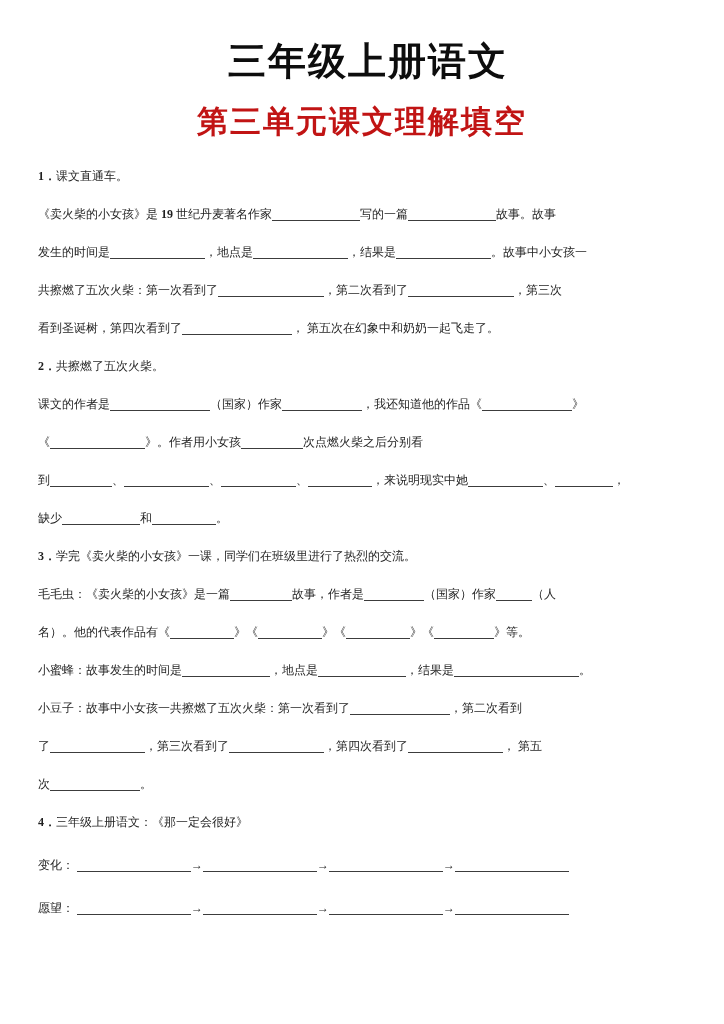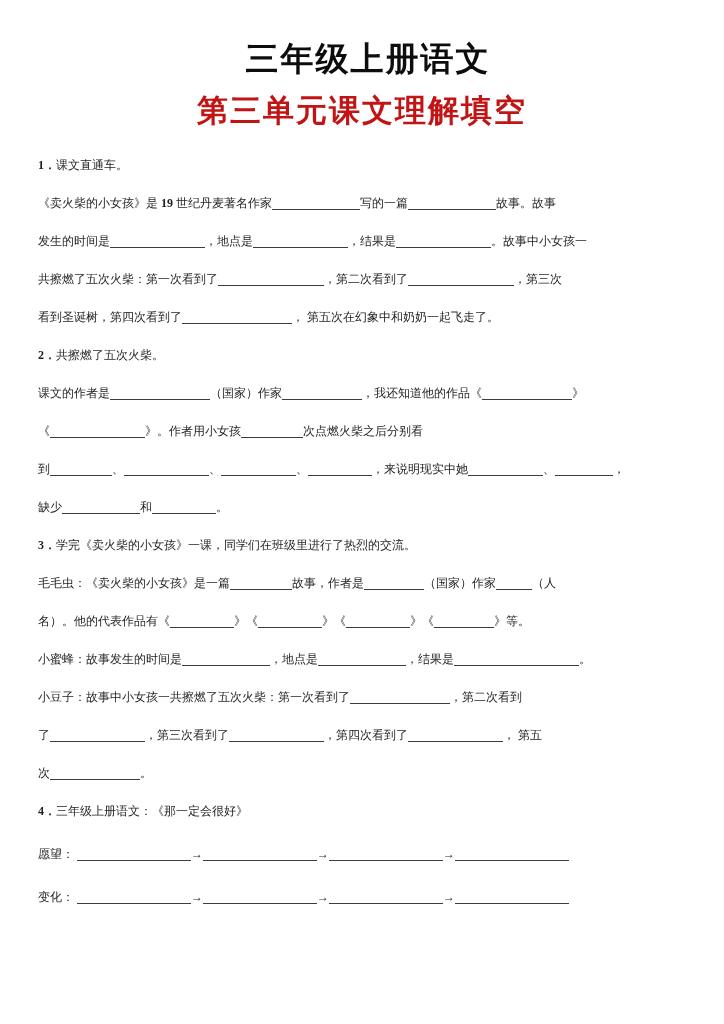--- a/index.html
+++ b/index.html
@@ -9,28 +9,28 @@
     background: #ffffff;
     overflow: hidden;
     position: relative;
     font-family: "Liberation Serif", "DejaVu Serif", serif;
     color: #1f1f1f;
   }
   .header { text-align: center; padding-top: 42px; }
   .title {
     font-family: "Liberation Sans", "DejaVu Sans", sans-serif;
     font-weight: 900;
-    font-size: 33px;
+    font-size: 38px;
     line-height: 1;
     color: #0d0d0d;
     letter-spacing: 2px;
     padding-left: 12px;
   }
   .subtitle {
-    margin-top: 20px;
+    margin-top: 26px;
     font-family: "Liberation Sans", "DejaVu Sans", sans-serif;
     font-weight: 900;
     font-size: 31px;
     line-height: 1;
     letter-spacing: 2px;
   }
   .content {
     margin: 20px 38px 0 38px;
     font-size: 12px;
     line-height: 38px;
@@ -58,16 +58,16 @@
   <div class="content">
       <div class="para"><span class="run bold">1．</span><span class="run">课文直通车。</span></div>
       <div class="para"><span class="run">《卖火柴的小女孩》是 </span><span class="run bold">19</span><span class="run"> 世纪丹麦著名作家</span><span class="blank" style="width: 88px;"></span><span class="run">写的一篇</span><span class="blank" style="width: 88px;"></span><span class="run">故事。故事</span><br><span class="run">发生的时间是</span><span class="blank" style="width: 95px;"></span><span class="run">，地点是</span><span class="blank" style="width: 95px;"></span><span class="run">，结果是</span><span class="blank" style="width: 95px;"></span><span class="run">。故事中小女孩一</span><br><span class="run">共擦燃了五次火柴：第一次看到了</span><span class="blank" style="width: 106px;"></span><span class="run">，第二次看到了</span><span class="blank" style="width: 106px;"></span><span class="run">，第三次</span><br><span class="run">看到圣诞树，第四次看到了</span><span class="blank" style="width: 110px;"></span><span class="run">， 第五次在幻象中和奶奶一起飞走了。</span></div>
       <div class="para"><span class="run bold">2．</span><span class="run">共擦燃了五次火柴。</span></div>
       <div class="para"><span class="run">课文的作者是</span><span class="blank" style="width: 100px;"></span><span class="run">（国家）作家</span><span class="blank" style="width: 80px;"></span><span class="run">，我还知道他的作品《</span><span class="blank" style="width: 90px;"></span><span class="run">》</span><br><span class="run">《</span><span class="blank" style="width: 95px;"></span><span class="run">》。作者用小女孩</span><span class="blank" style="width: 62px;"></span><span class="run">次点燃火柴之后分别看</span><br><span class="run">到</span><span class="blank" style="width: 62px;"></span><span class="run">、</span><span class="blank" style="width: 85px;"></span><span class="run">、</span><span class="blank" style="width: 75px;"></span><span class="run">、</span><span class="blank" style="width: 64px;"></span><span class="run">，来说明现实中她</span><span class="blank" style="width: 75px;"></span><span class="run">、</span><span class="blank" style="width: 58px;"></span><span class="run">，</span><br><span class="run">缺少</span><span class="blank" style="width: 78px;"></span><span class="run">和</span><span class="blank" style="width: 64px;"></span><span class="run">。</span></div>
       <div class="para"><span class="run bold">3．</span><span class="run">学完《卖火柴的小女孩》一课，同学们在班级里进行了热烈的交流。</span></div>
       <div class="para"><span class="run">毛毛虫：《卖火柴的小女孩》是一篇</span><span class="blank" style="width: 62px;"></span><span class="run">故事，作者是</span><span class="blank" style="width: 60px;"></span><span class="run">（国家）作家</span><span class="blank" style="width: 36px;"></span><span class="run">（人</span><br><span class="run">名）。他的代表作品有《</span><span class="blank" style="width: 64px;"></span><span class="run">》《</span><span class="blank" style="width: 64px;"></span><span class="run">》《</span><span class="blank" style="width: 64px;"></span><span class="run">》《</span><span class="blank" style="width: 60px;"></span><span class="run">》等。</span></div>
       <div class="para"><span class="run">小蜜蜂：故事发生的时间是</span><span class="blank" style="width: 88px;"></span><span class="run">，地点是</span><span class="blank" style="width: 88px;"></span><span class="run">，结果是</span><span class="blank" style="width: 125px;"></span><span class="run">。</span></div>
       <div class="para"><span class="run">小豆子：故事中小女孩一共擦燃了五次火柴：第一次看到了</span><span class="blank" style="width: 100px;"></span><span class="run">，第二次看到</span><br><span class="run">了</span><span class="blank" style="width: 95px;"></span><span class="run">，第三次看到了</span><span class="blank" style="width: 95px;"></span><span class="run">，第四次看到了</span><span class="blank" style="width: 95px;"></span><span class="run">， 第五</span><br><span class="run">次</span><span class="blank" style="width: 90px;"></span><span class="run">。</span></div>
       <div class="para"><span class="run bold">4．</span><span class="run">三年级上册语文：《那一定会很好》</span></div>
+      <div class="para"><span class="run">变化： </span><span class="blank" style="width: 114px;"></span><span class="run">→</span><span class="blank" style="width: 114px;"></span><span class="run">→</span><span class="blank" style="width: 114px;"></span><span class="run">→</span><span class="blank" style="width: 114px;"></span></div>
       <div class="para"><span class="run">愿望： </span><span class="blank" style="width: 114px;"></span><span class="run">→</span><span class="blank" style="width: 114px;"></span><span class="run">→</span><span class="blank" style="width: 114px;"></span><span class="run">→</span><span class="blank" style="width: 114px;"></span></div>
-      <div class="para"><span class="run">变化： </span><span class="blank" style="width: 114px;"></span><span class="run">→</span><span class="blank" style="width: 114px;"></span><span class="run">→</span><span class="blank" style="width: 114px;"></span><span class="run">→</span><span class="blank" style="width: 114px;"></span></div>
     </div>
 </div>
 
 </body></html>

